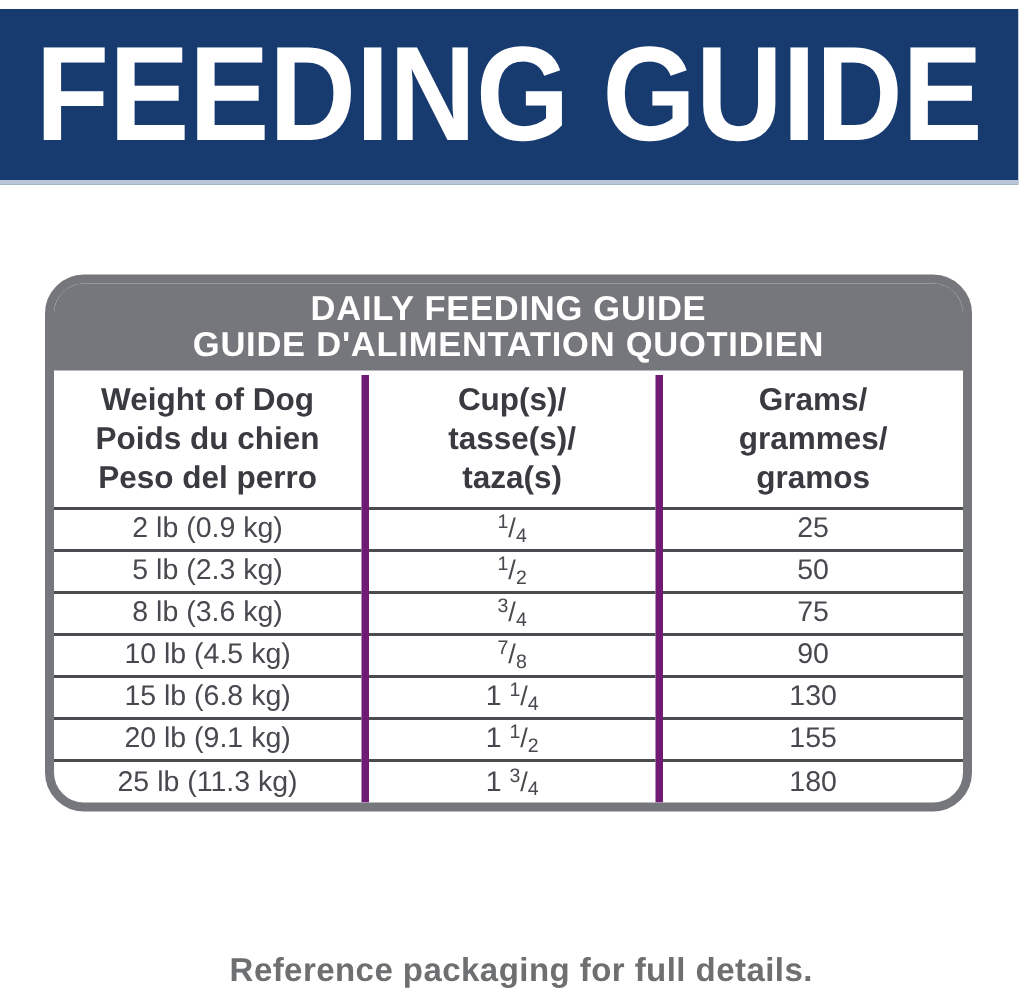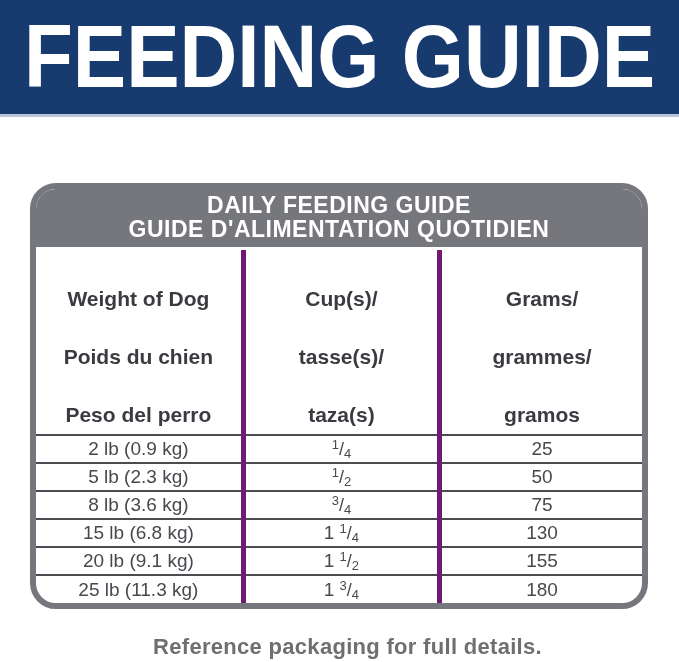--- a/index.html
+++ b/index.html
@@ -5,21 +5,21 @@
   * { margin: 0; padding: 0; box-sizing: border-box; }
   html, body { background: #ffffff; }
   body {
     width: 679px; height: 662px;
     font-family: "Liberation Sans", sans-serif;
     position: relative; overflow: hidden;
   }
 
   
   .banner {
-    position: absolute; left: 0; top: 0; width: 679px; height: 117px;
+    position: absolute; left: 0; top: 6px; width: 679px; height: 117px;
     background: #173a6f;
     border-bottom: 3px solid #b8c5d9;
     display: flex; align-items: center; justify-content: center;
   }
   .banner-title {
     color: #ffffff; font-weight: bold; font-size: 80px;
     letter-spacing: 0px; white-space: nowrap;
     transform: scaleY(1.12); transform-origin: center;
   }
 
@@ -41,21 +41,21 @@
     display: block; color: #ffffff; font-weight: bold;
     font-size: 23px; line-height: 24px; letter-spacing: 0.5px;
   }
 
   table.feed-table { width: 100%; border-collapse: collapse; table-layout: fixed; }
   .feed-table th, .feed-table td { text-align: center; vertical-align: middle; }
   .feed-table th + th, .feed-table td + td { border-left: 5px solid #701a75; }
   .feed-table thead th { padding: 4px 0 6px 0; }
   .feed-table thead th span {
     display: block; font-size: 21px; line-height: 26px;
-    font-weight: bold; color: #3a3b40; margin-top: 32px;
+    font-weight: bold; color: #3a3b40;
   }
   .feed-table tbody td {
     border-top: 2px solid #4b4c50;
     font-size: 19px; color: #48494e;
     height: 28px; padding: 1px 0;
   }
 
   
   .fnum { font-size: 13px; position: relative; top: -6px; }
   .fden { font-size: 13px; position: relative; top: 3px; }
@@ -118,20 +118,25 @@
         <td><span>5 lb (2.3 kg)</span></td>
         <td><span><span></span><span class="fnum">1</span><span class="fslash">/</span><span class="fden">2</span></span></td>
         <td><span>50</span></td>
       </tr>
       <tr>
         <td><span>8 lb (3.6 kg)</span></td>
         <td><span><span></span><span class="fnum">3</span><span class="fslash">/</span><span class="fden">4</span></span></td>
         <td><span>75</span></td>
       </tr>
       <tr>
+        <td><span>10 lb (4.5 kg)</span></td>
+        <td><span><span></span><span class="fnum">7</span><span class="fslash">/</span><span class="fden">8</span></span></td>
+        <td><span>90</span></td>
+      </tr>
+      <tr>
         <td><span>15 lb (6.8 kg)</span></td>
         <td><span><span>1 </span><span class="fnum">1</span><span class="fslash">/</span><span class="fden">4</span></span></td>
         <td><span>130</span></td>
       </tr>
       <tr>
         <td><span>20 lb (9.1 kg)</span></td>
         <td><span><span>1 </span><span class="fnum">1</span><span class="fslash">/</span><span class="fden">2</span></span></td>
         <td><span>155</span></td>
       </tr>
       <tr>

